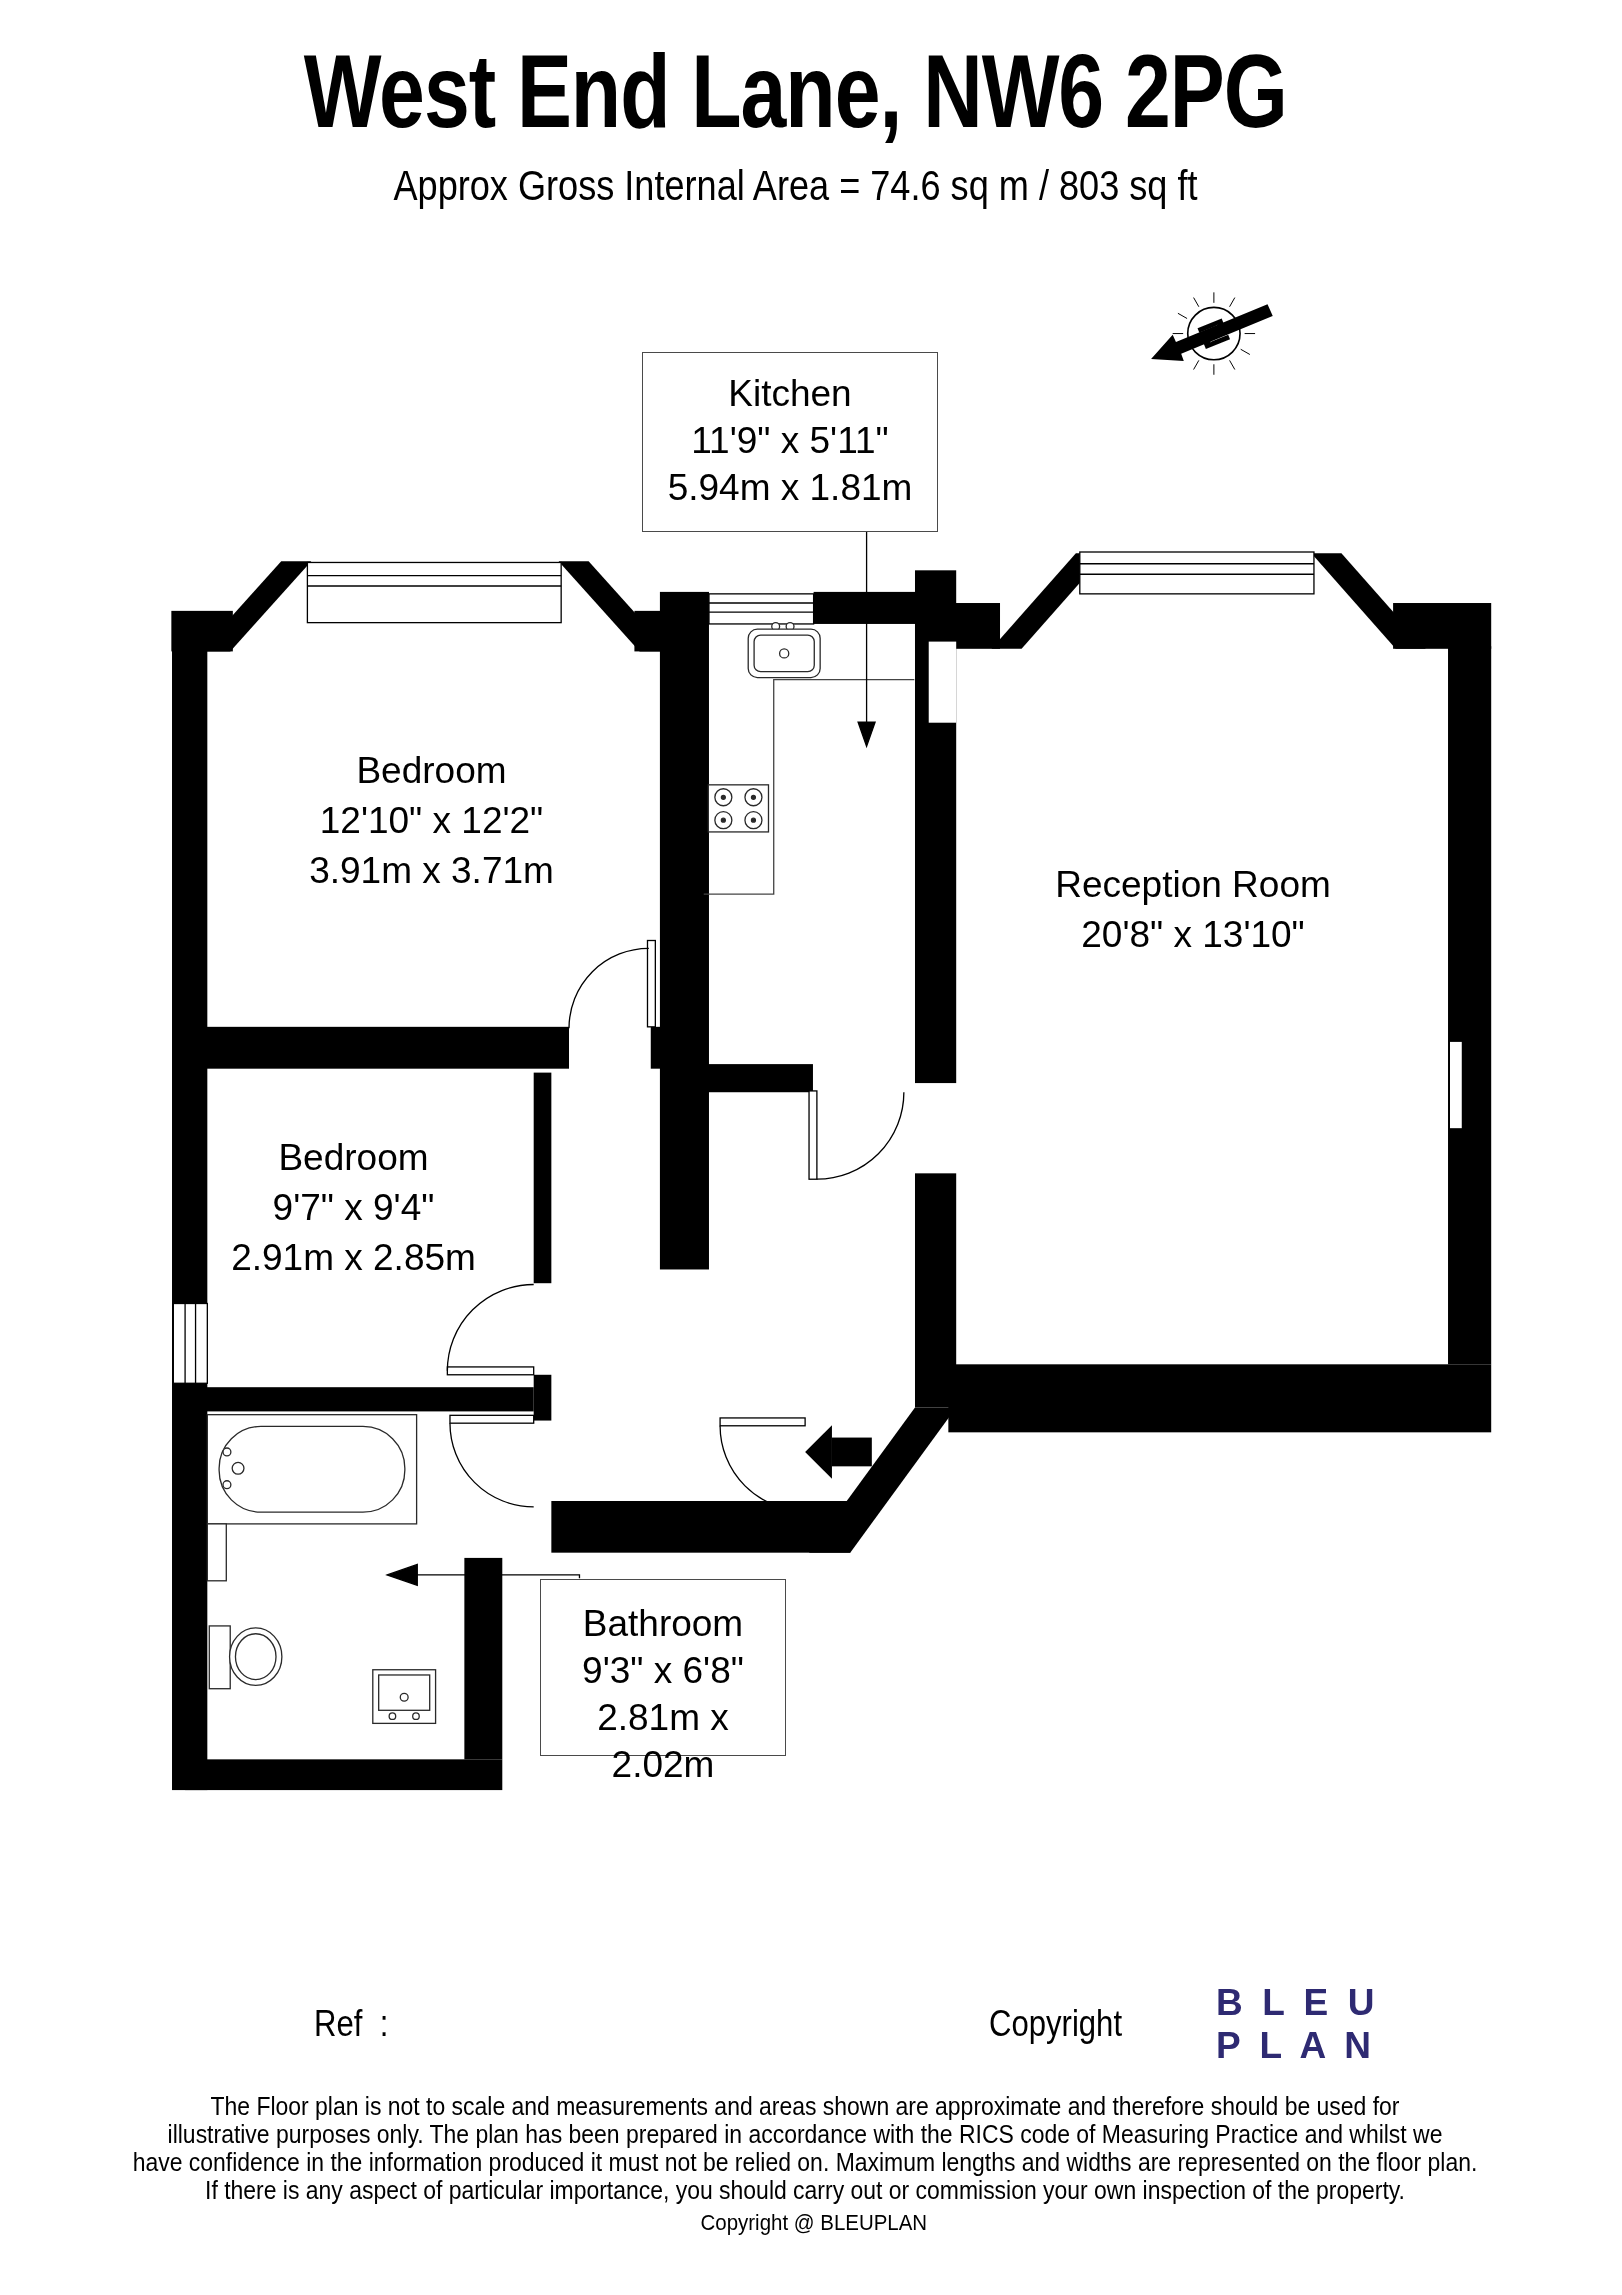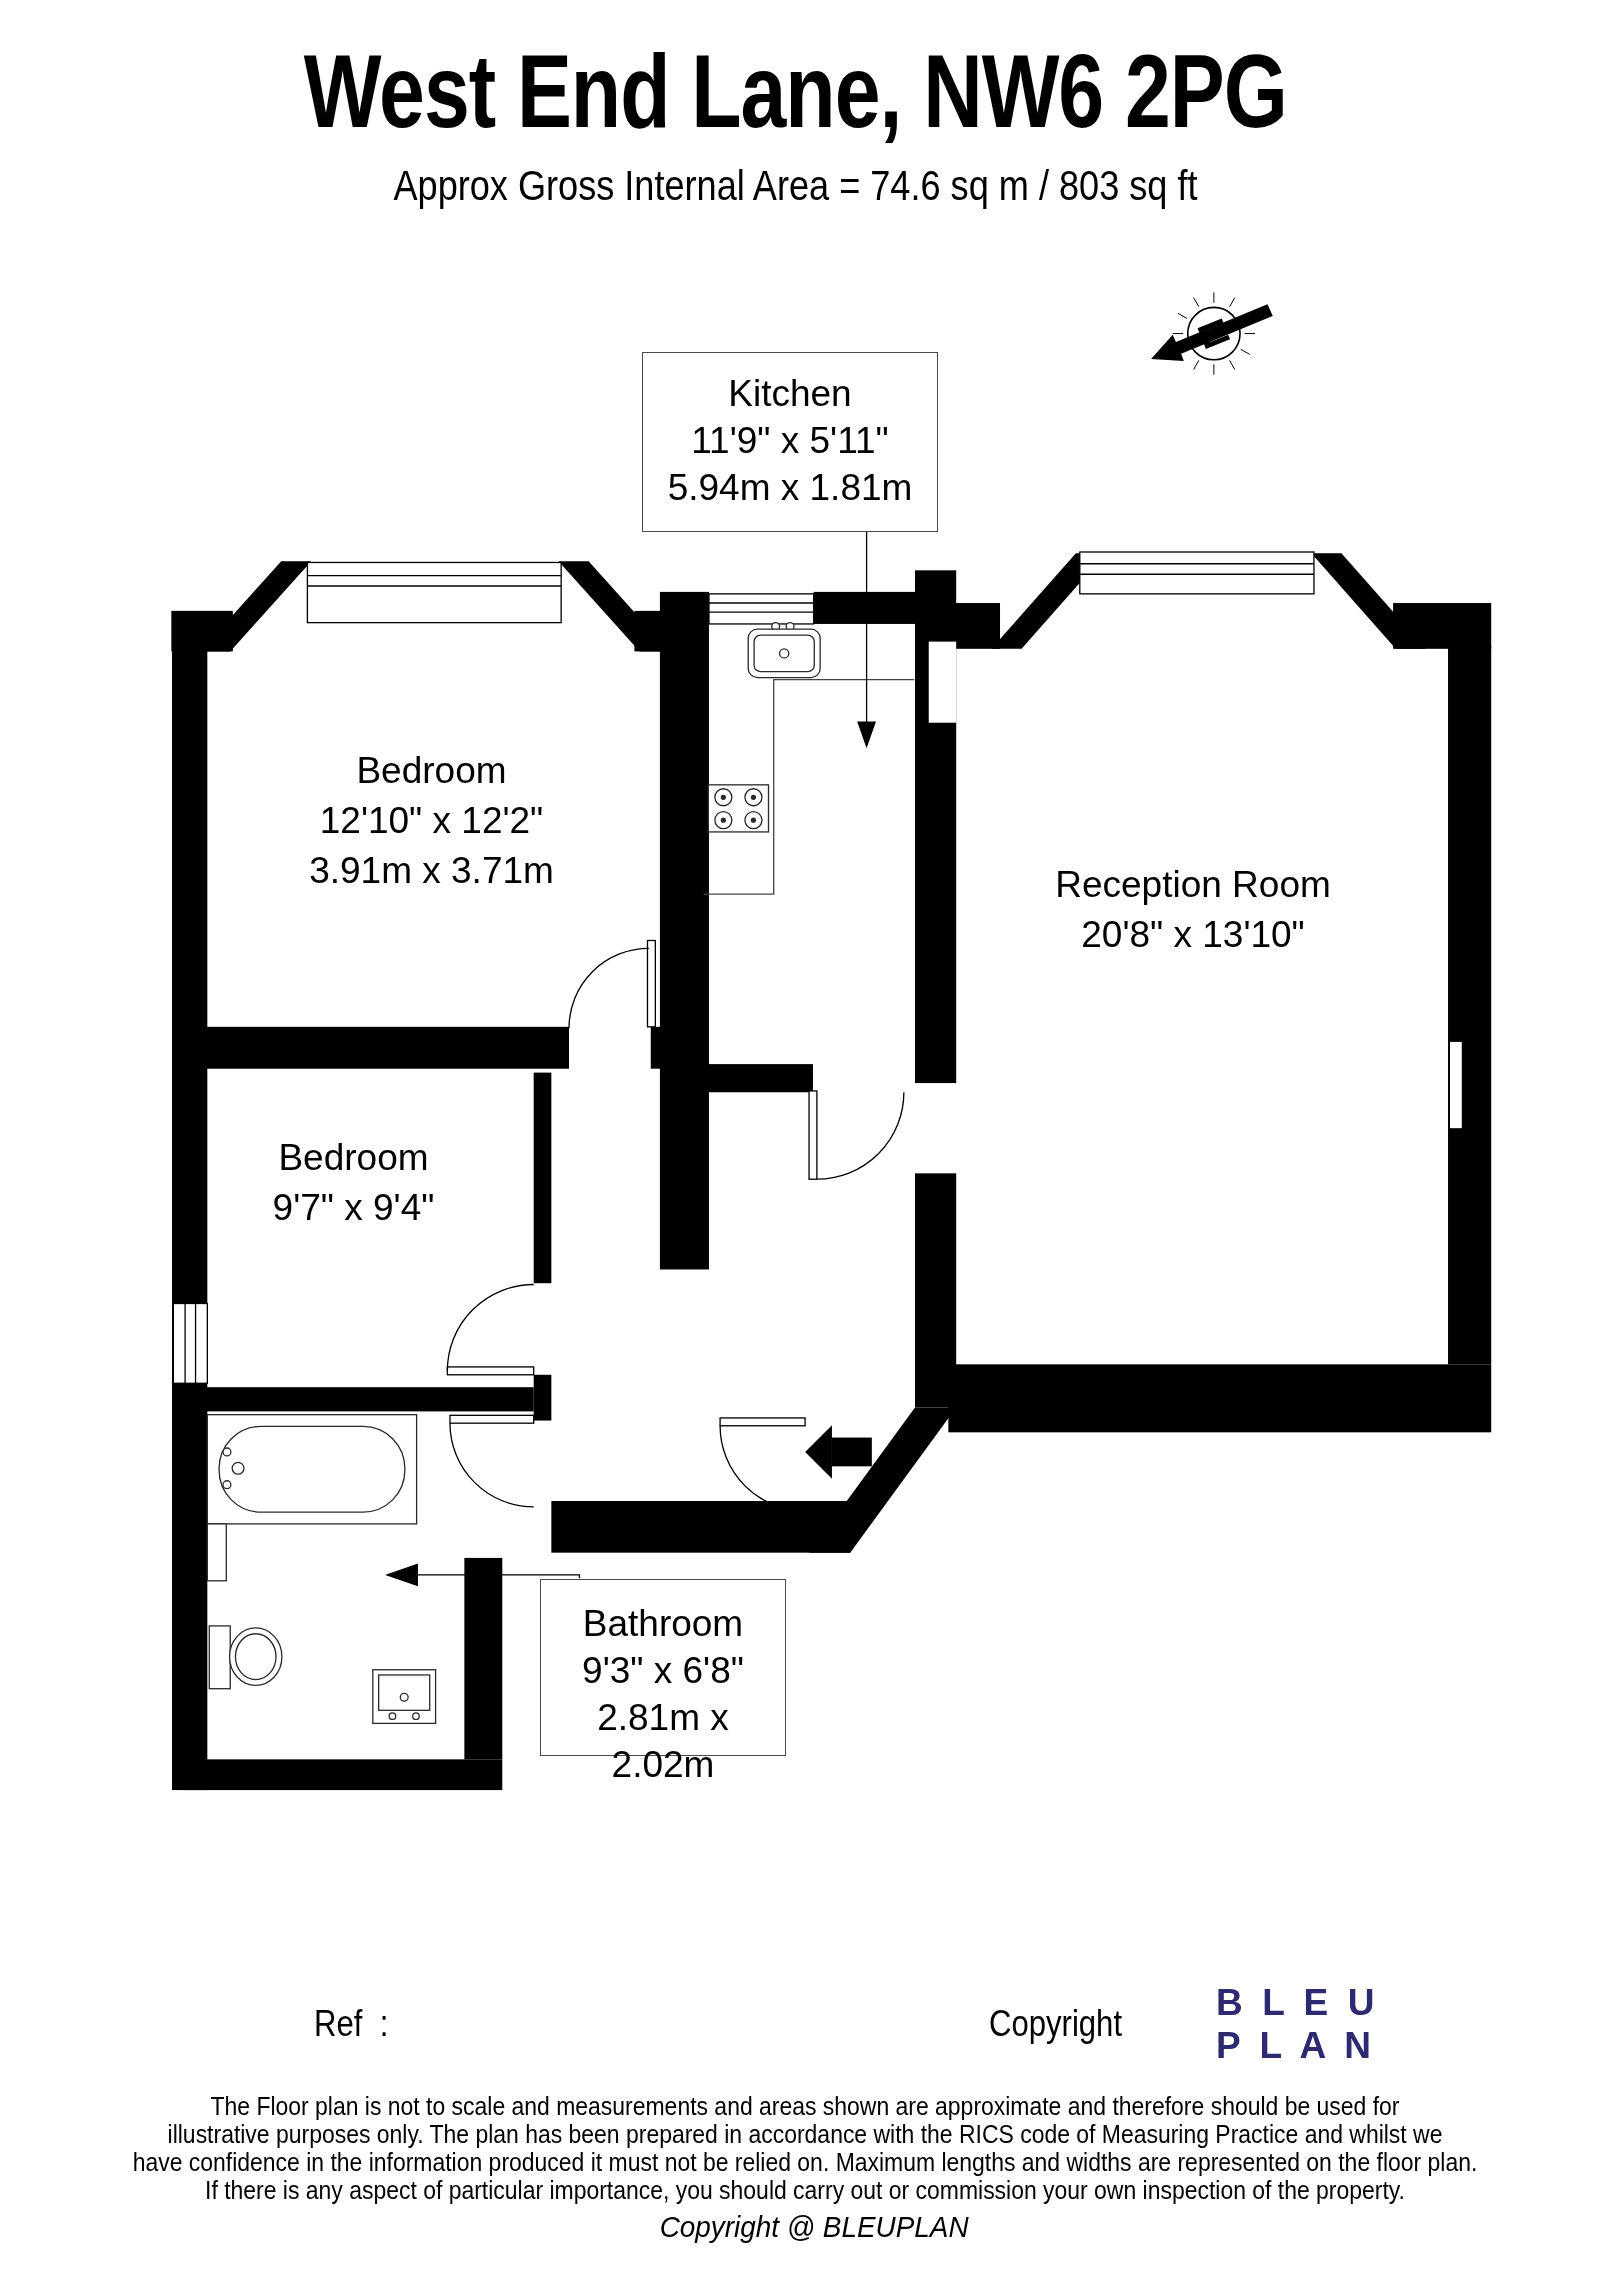--- a/index.html
+++ b/index.html
@@ -12,21 +12,21 @@
   .condense-l{display:inline-block;transform:scaleX(0.84);transform-origin:left top;}
   .title{font-size:103px;font-weight:700;line-height:108px;letter-spacing:-1.3px;}
   .subtitle{font-size:42px;font-weight:400;line-height:46px;}
   .room-label{font-size:37px;line-height:50px;text-align:center;}
   .label-box{border:1.3px solid #4a4a4a;background:#fff;text-align:center;box-sizing:border-box;}
   .label-box .room-label{font-size:37px;line-height:47px;}
   .floor-label{font-size:38px;}
   .ref{font-size:37px;}
   .logo{font-weight:700;font-size:37px;line-height:43px;letter-spacing:4.6px;text-align:left;}
   .disclaimer{font-size:25.5px;line-height:28px;white-space:pre-line;text-align:center;}
-  .copyline{font-size:30px;font-style:italic;}
+  .copyline{font-size:22px;}
 </style>
 </head>
 <body>
 
 <div id="page">
 
   <svg id="plan-svg" width="1622" height="2295" viewBox="0 0 2480 3509">
 
     <g fill="#000000" stroke="none">
 
@@ -224,20 +224,21 @@
   </div>
 
   <div class="abs room-label" style="left:964px;top:860px;width:458px;">
     <div>Reception Room</div>
     <div>20'8" x 13'10"</div>
   </div>
 
   <div class="abs room-label" style="left:157px;top:1133px;width:393px;">
     <div>Bedroom</div>
     <div>9'7" x 9'4"</div>
+    <div>2.91m x 2.85m</div>
   </div>
 
   <div class="abs center floor-label" style="left:1043px;top:1389px;width:327px;">
     <span>First Floor</span>
   </div>
 
   <div class="label-box abs" style="left:540px;top:1579px;width:246px;height:177px;padding-top:19.6px;">
     <div class="room-label">Bathroom</div>
     <div class="room-label">9'3" x 6'8"</div>
     <div class="room-label">2.81m x 2.02m</div>

